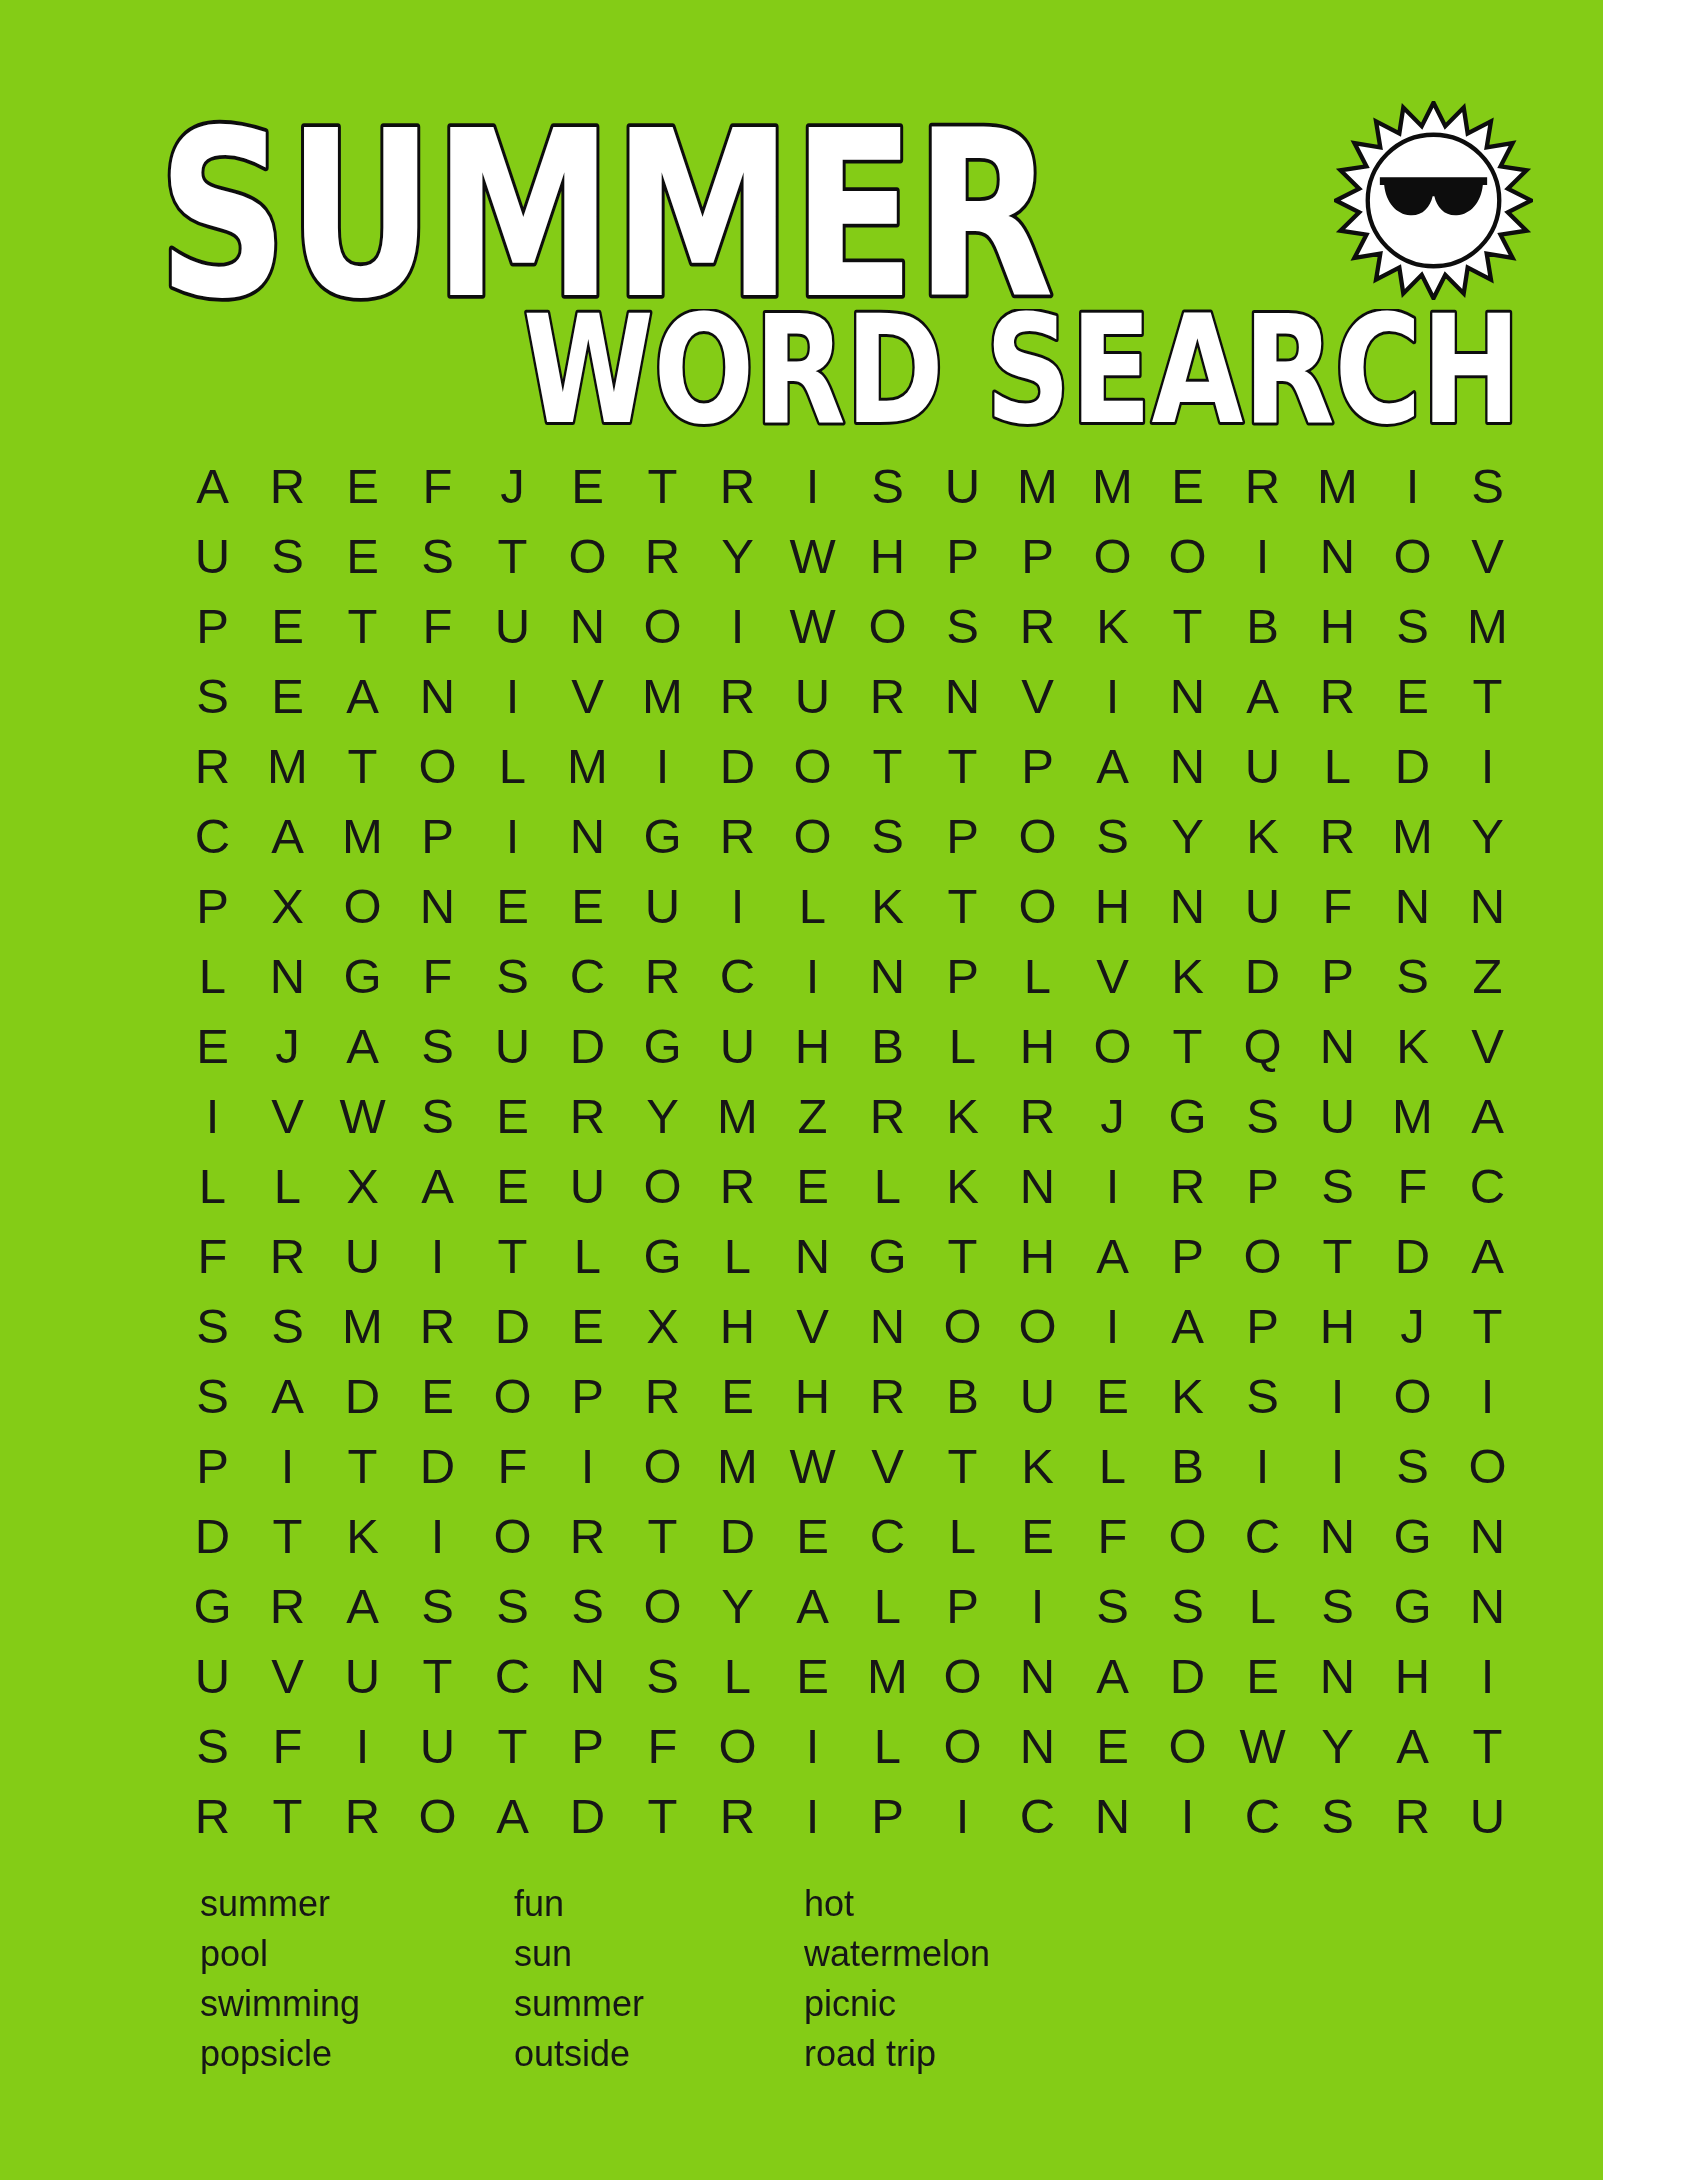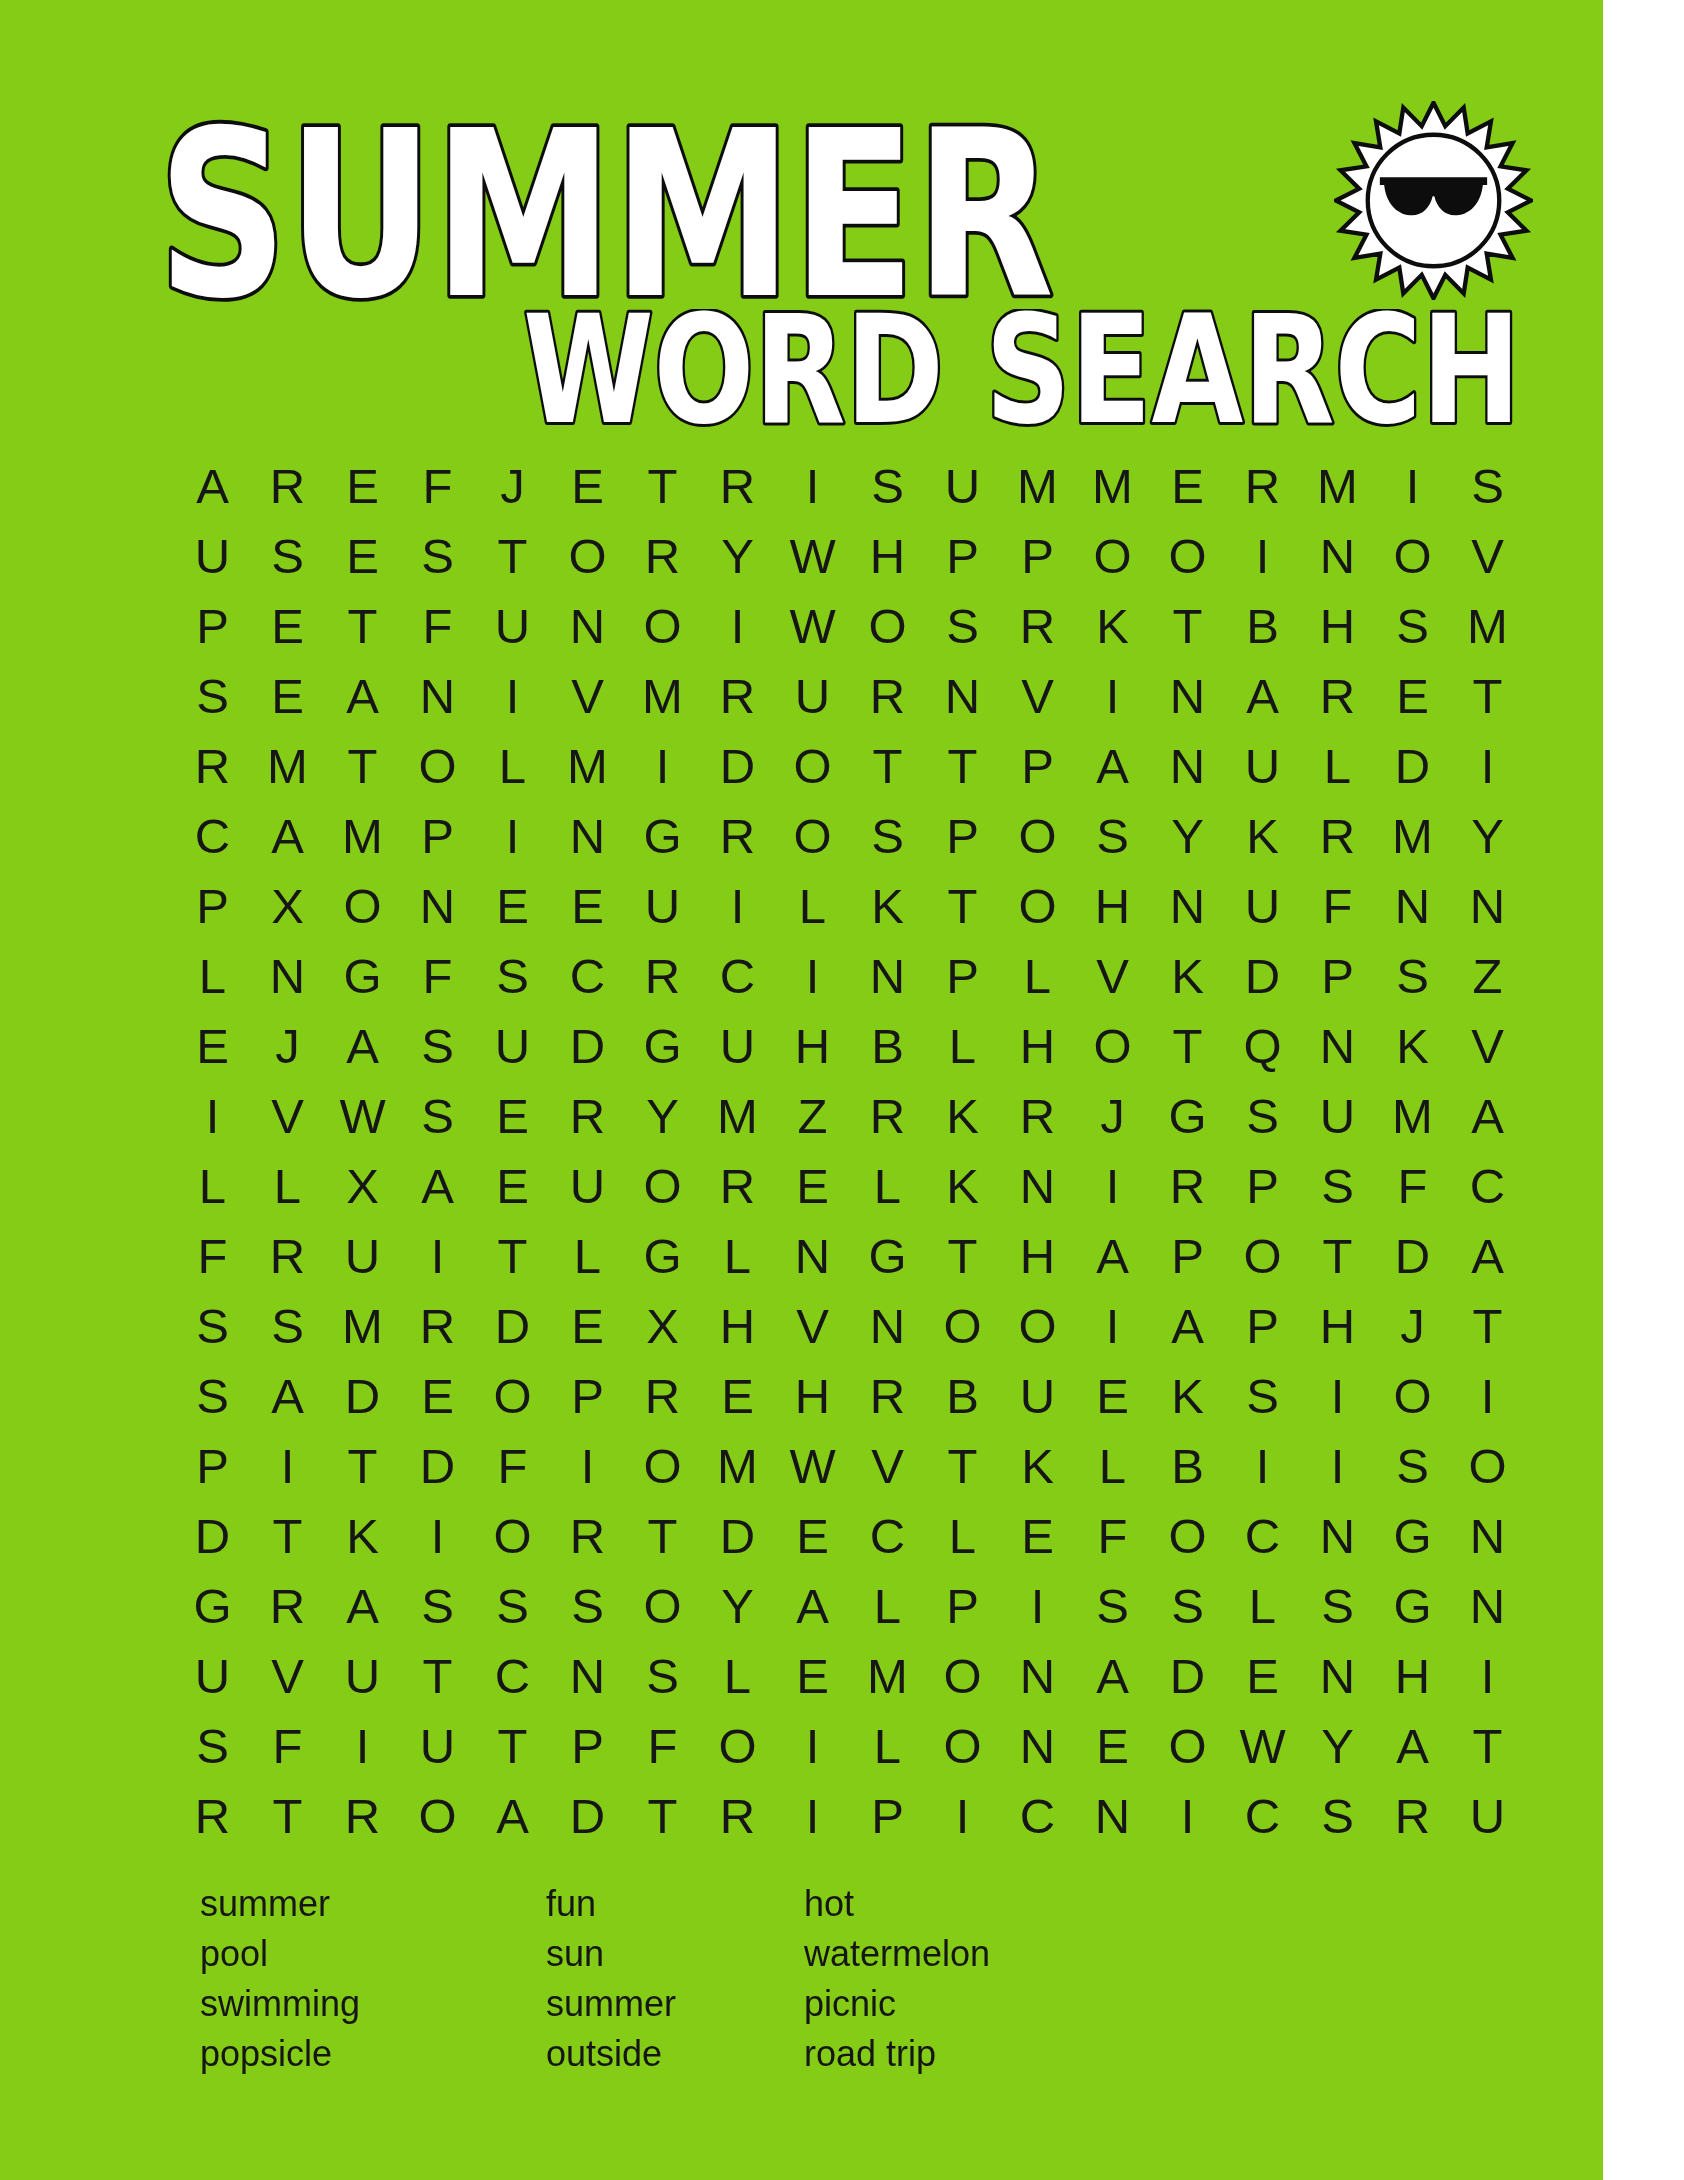--- a/index.html
+++ b/index.html
@@ -68,21 +68,21 @@
   
   .word-list { position: absolute; left: 0; top: 0; width: 100%; height: 100%; pointer-events: none; }
   .word-col {
     position: absolute;
     top: 1879px;
     font-size: 36px;
     line-height: 50px;
     color: #161616;
   }
   .word-col-1 { left: 200px; }
-  .word-col-2 { left: 514px; margin-left: 32px; }
+  .word-col-2 { left: 514px; }
   .word-col-3 { left: 804px; }
   .word-col-4 { left: 1067px; }
   .word-col-5 { left: 1367px; }
 </style>
 </head>
 <body>
 
 <div class="page">
 
   <svg class="title-summer-svg" viewBox="0 0 1060 225" aria-hidden="false">

